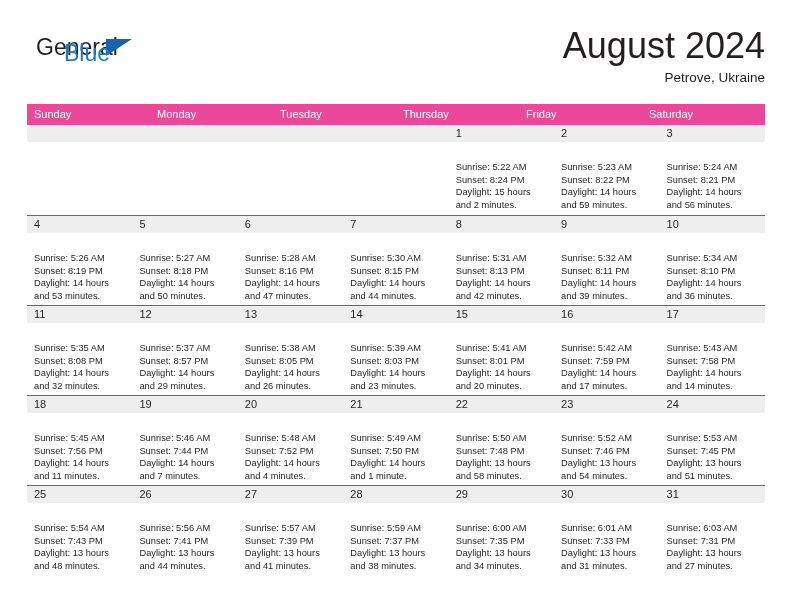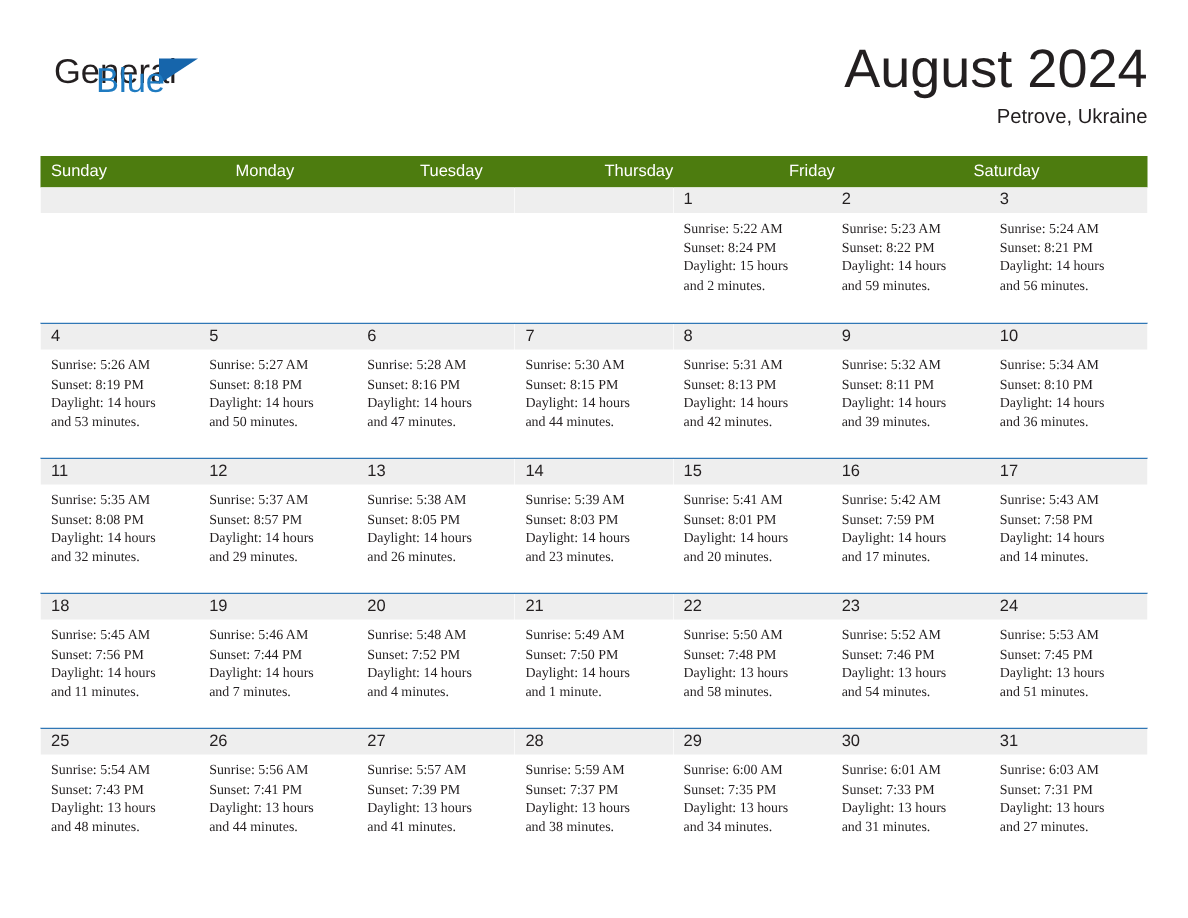--- a/index.html
+++ b/index.html
@@ -93,21 +93,21 @@
     position: absolute;
     left: 27px;
     top: 104px;
     width: 738px;
   }
 
   .dow-row {
     display: flex;
     width: 738px;
     height: 21px;
-    background: #4d7c0f;
+    background: #ec4899;
   }
   .dow {
     flex: 1 1 0;
     font-size: 11px;
     color: #ffffff;
     line-height: 21px;
     padding-left: 7px;
     box-sizing: border-box;
     overflow: hidden;
     white-space: nowrap;
@@ -135,23 +135,22 @@
   .cell-head {
     height: 17px;
     background: #eeeeee;
     font-size: 11px;
     color: #231f20;
     line-height: 17px;
     padding-left: 7px;
     box-sizing: border-box;
   }
   .cell-body {
-    padding: 5px 6px 0 7px;
-    box-sizing: border-box;
-    font-family: Liberation Serif, serif;
+    padding: 19px 6px 0 7px;
+    box-sizing: border-box;
   }
   .cell-line {
     font-size: 9.3px;
     color: #231f20;
     line-height: 12.6px;
     white-space: nowrap;
   }
   .cell.empty .cell-head {
     background: #eeeeee;
   }

